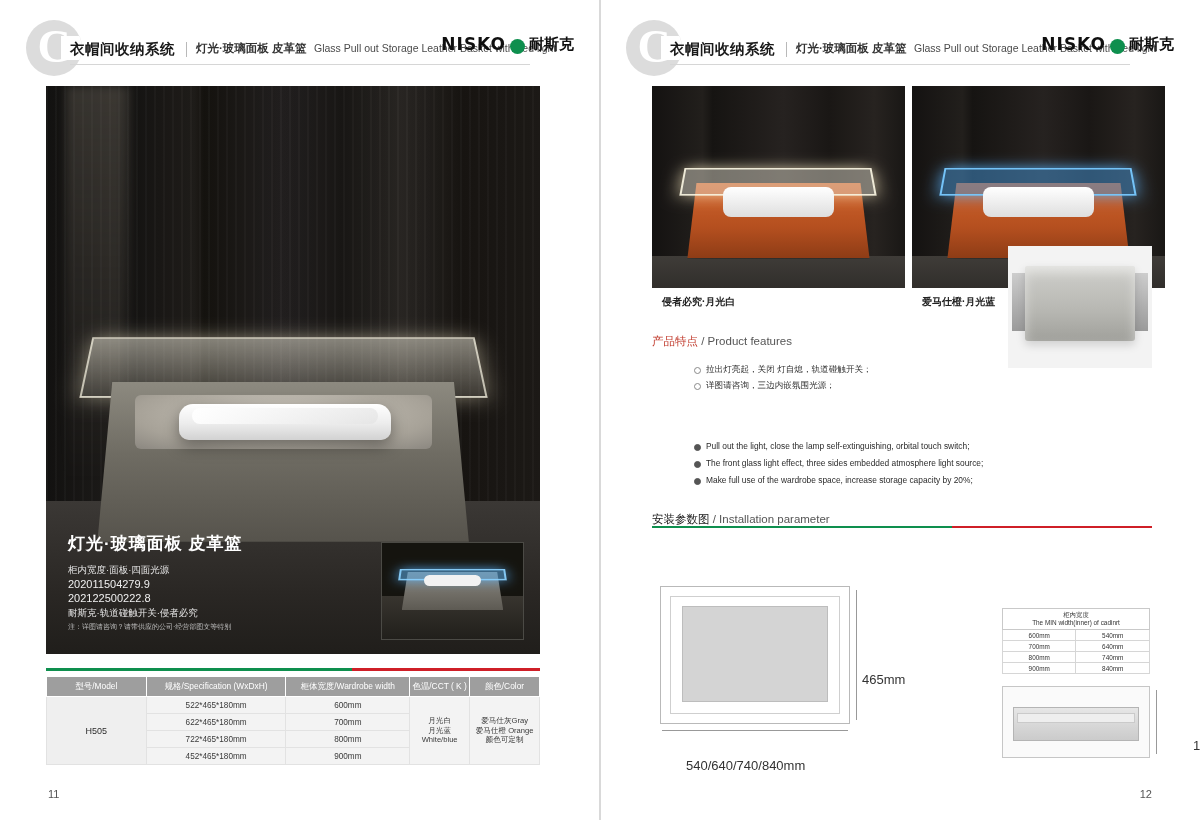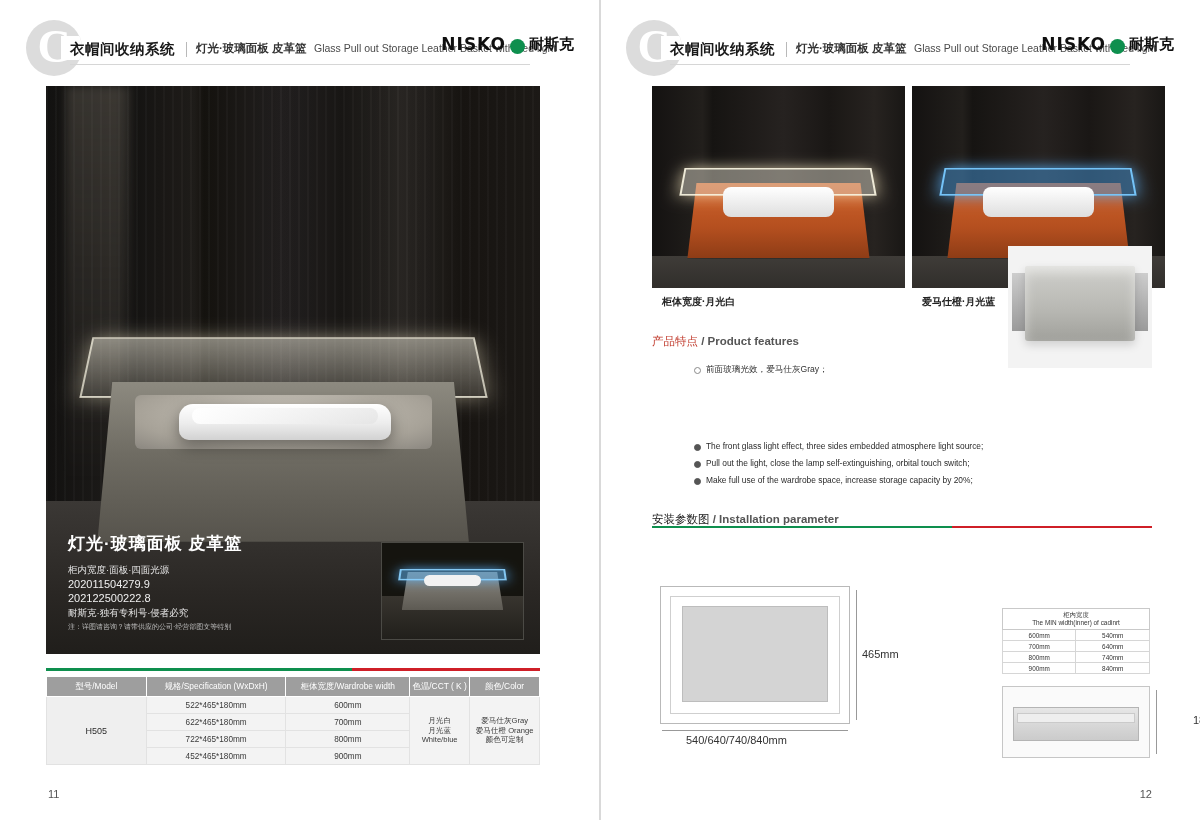--- a/index.html
+++ b/index.html
@@ -354,21 +354,21 @@
   }
   .photo2 { border: 0; }
 
   .sec-title {
     position: absolute;
     font-size: 11.5px;
     color: #1b1b1b;
   }
   .sec-title .cn { font-weight: normal; color: #c0392b; }
   .sec-title .cn.dark { color: #1b1b1b; }
-  .sec-title .en { color: #555; font-weight: bold; text-align: center; }
+  .sec-title .en { color: #555; font-weight: normal; text-align: center; }
 
   .feat-list {
     position: absolute;
     font-size: 8.6px;
     color: #333;
     line-height: 1.95;
   }
   .feat-list li {
     list-style: none;
     position: relative;
@@ -431,22 +431,23 @@
     border: 1px solid #cfcfcf;
   }
   .dia-fill {
     position: absolute;
     left: 22px; top: 20px; right: 22px; bottom: 22px;
     background: #d4d4d4;
     border: 1px solid #bdbdbd;
   }
   .dim-label {
     position: absolute;
-    font-size: 11px;
+    font-size: 13px;
     color: #333;
+    margin-top: 24px;
   }
   .dim-line-h {
     position: absolute;
     height: 1px; background: #999;
   }
   .dim-line-v {
     position: absolute;
     width: 1px; background: #999;
   }
 
@@ -527,21 +528,21 @@
           <div class="drawer-inner"></div>
           <div class="towel"></div>
         </div>
       </div>
 
       <div class="hero-caption-block">
         <div class="hero-caption-title">灯光·玻璃面板 皮革篮</div>
         <div class="hero-caption-sub">柜内宽度·面板·四面光源</div>
         <div class="hero-patent">202011504279.9</div>
         <div class="hero-patent">202122500222.8</div>
-        <div class="hero-caption-sub">耐斯克·独有专利号·侵者必究</div>
+        <div class="hero-caption-sub">耐斯克·轨道碰触开关·侵者必究</div>
         <div class="hero-note">注：详图请咨询？请带供应的公司·经营部图文等特别</div>
       </div>
 
       <div class="hero-thumb">
         <div class="t-floor"></div>
         <div class="t-drawer"></div>
         <div class="t-glass"></div>
         <div class="t-towel"></div>
       </div>
     </div>
@@ -609,44 +610,45 @@
         <span class="logo-cn">耐斯克</span>
       </div>
     </div>
 
     <div class="photo2 a">
       <div class="p2-wall"></div>
       <div class="p2-floor"></div>
       <div class="p2-drawer"></div>
       <div class="p2-glass"></div>
       <div class="p2-towel"></div>
-      <div class="p2-cap">柜体宽度·月光白</div>
+      <div class="p2-cap">侵者必究·月光白</div>
     </div>
 
     <div class="photo2 b">
       <div class="p2-wall"></div>
       <div class="p2-floor"></div>
       <div class="p2-drawer"></div>
       <div class="p2-glass"></div>
       <div class="p2-towel"></div>
       <div class="p2-cap">爱马仕橙·月光蓝</div>
     </div>
 
     <div class="sec-title" style="left:52px; top:334px;">
       <span class="cn">产品特点</span>
       <span class="en">/ Product features</span>
     </div>
 
     <ul class="feat-list" style="left:54px; top:352px; width:330px;">
-      <li>前面玻璃光效，爱马仕灰Gray；</li>
+      <li>拉出灯亮起，关闭 灯自熄，轨道碰触开关；</li>
+      <li>详图请咨询，三边内嵌氛围光源；</li>
     </ul>
 
     <ul class="feat-list en" style="left:54px; top:430px; width:370px;">
+      <li>Pull out the light, close the lamp self-extinguishing, orbital touch switch;</li>
       <li>The front glass light effect, three sides embedded atmosphere light source;</li>
-      <li>Pull out the light, close the lamp self-extinguishing, orbital touch switch;</li>
       <li>Make full use of the wardrobe space, increase storage capacity by 20%;</li>
     </ul>
 
     <div class="prod-photo" style="left:408px; top:246px;">
       <div class="prod-rail l"></div>
       <div class="prod-rail r"></div>
       <div class="prod-basket"></div>
     </div>
 
     <div class="green-red-rule" style="left:52px; top:526px; width:500px;"></div>

